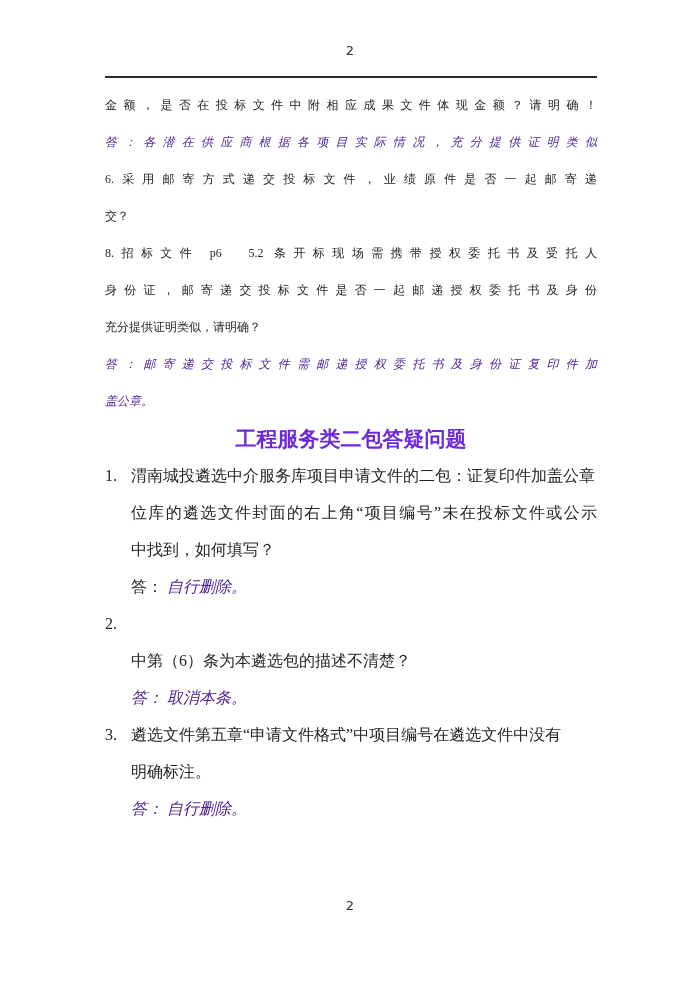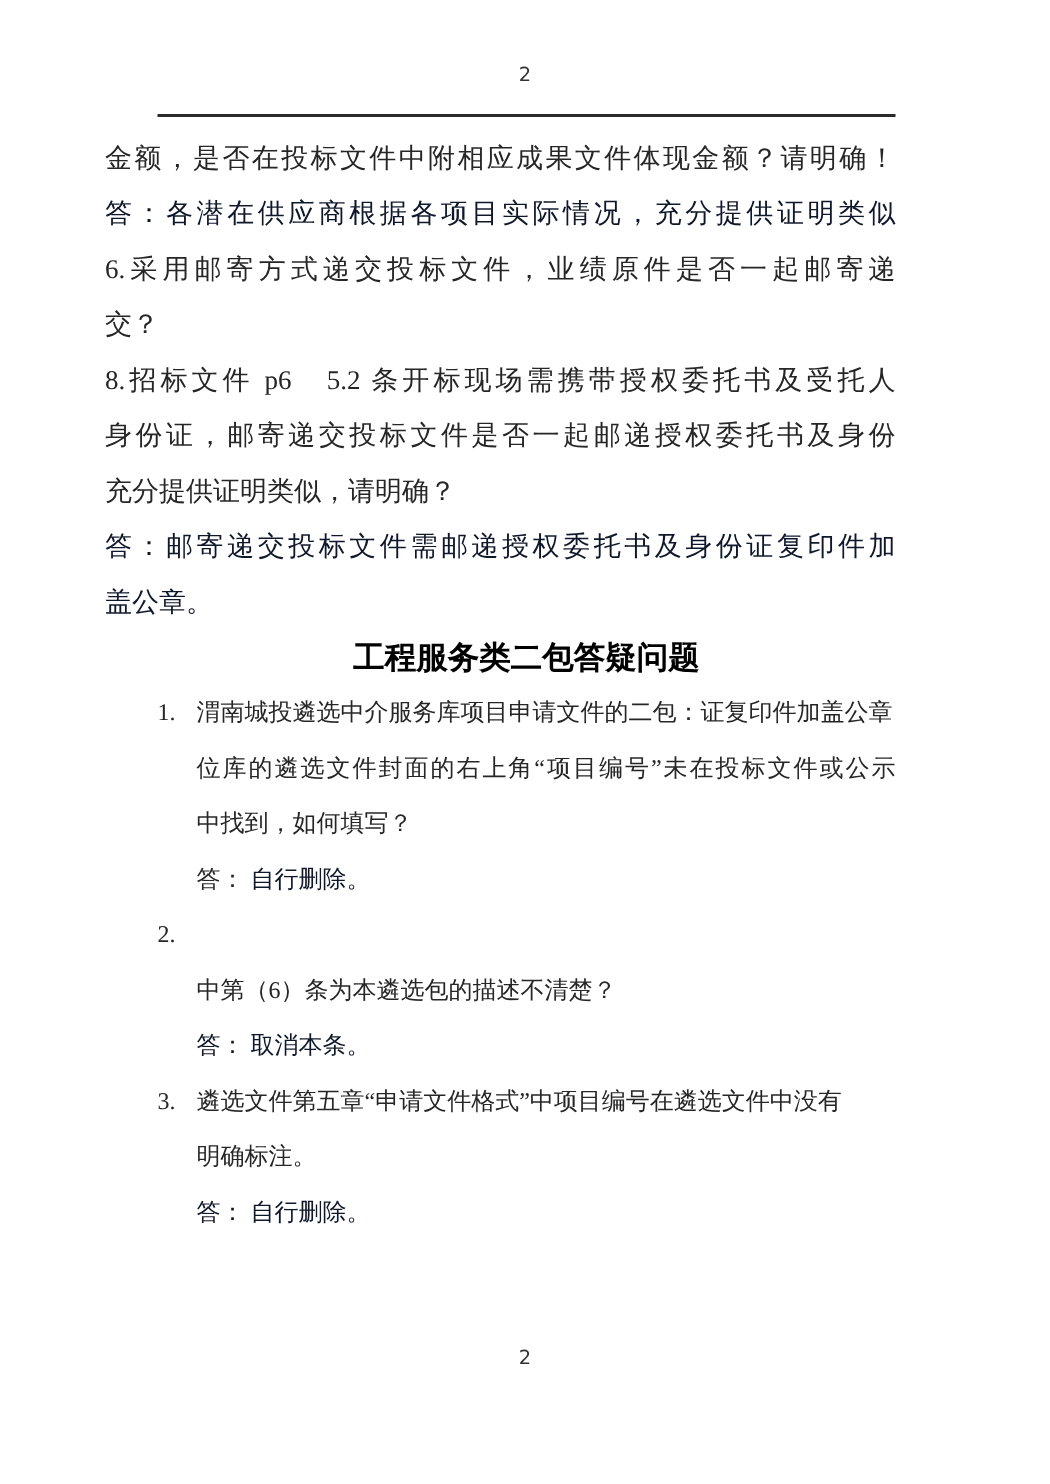--- a/index.html
+++ b/index.html
@@ -18,43 +18,43 @@
     color: #333333;
     font-family: "DejaVu Sans", sans-serif;
   }
   .header-pg { padding-top: 44px; line-height: 14px; }
   .rule {
     height: 0;
     border-bottom: 2px solid #2b2b2b;
     margin: 18px 103px 0 105px;
   }
   .s1 {
-    margin: 9px 103px 0 70px;
-    font-size: 18px;
+    margin: 9px 103px 0 105px;
+    font-size: 12px;
   }
   .s1 .line { height: 37px; line-height: 37px; }
   .s2 {
     margin: 0 103px 0 105px;
     font-size: 16px;
   }
   .s2 .line { height: 37px; line-height: 37px; }
   .fill {
     text-align: justify;
     text-align-last: justify;
   }
-  .red { color: #0f172a; }
+  .red { color: #4c1d95; font-style: italic; }
   .heading {
     margin: 0 103px 0 105px;
     height: 37px;
     line-height: 37px;
     text-align: center;
     font-family: "Liberation Sans", "DejaVu Sans", sans-serif;
     font-weight: bold;
     font-size: 21px;
-    color: #000000;
+    color: #6d28d9;
   }
   .ind { padding-left: 26px; }
   .item-first { position: relative; padding-left: 26px; }
   .item-first .num { position: absolute; left: 0; top: 0; }
   .footer-pg {
     position: absolute;
     left: 0;
     right: 0;
     top: 898px;
   }

